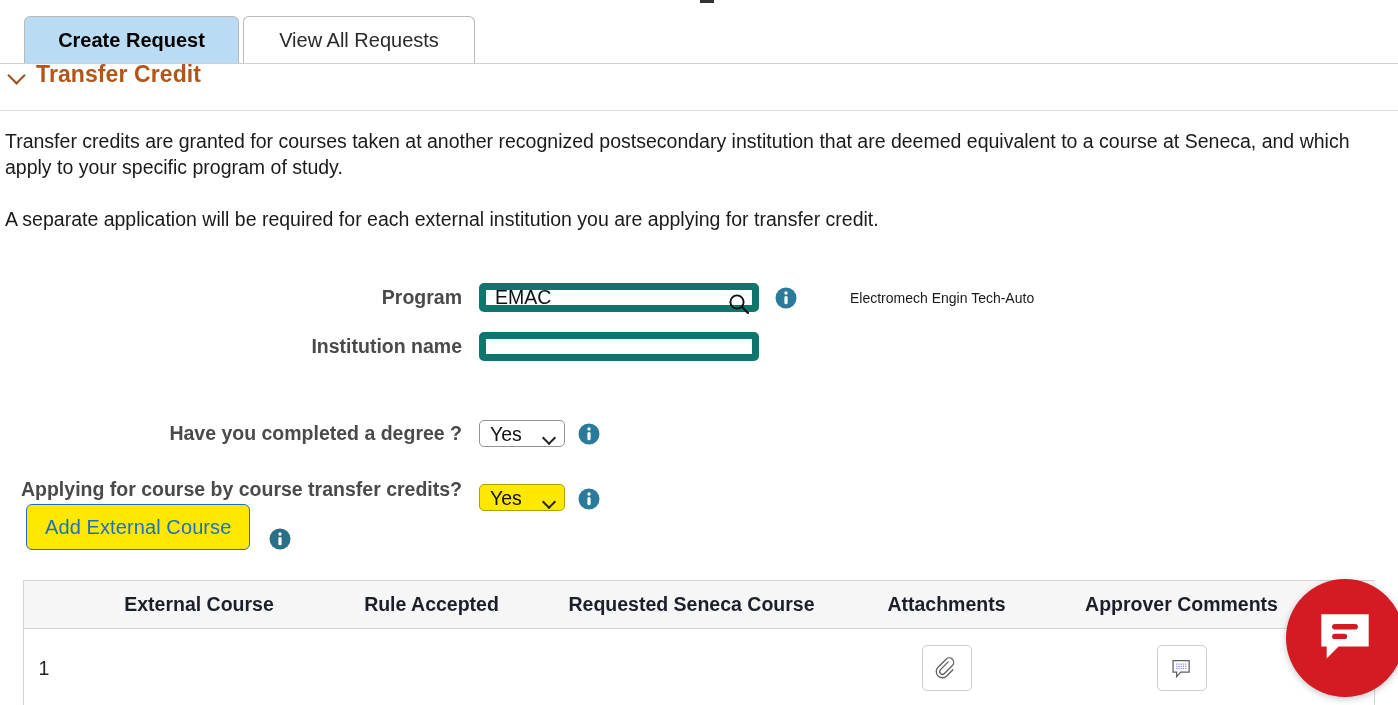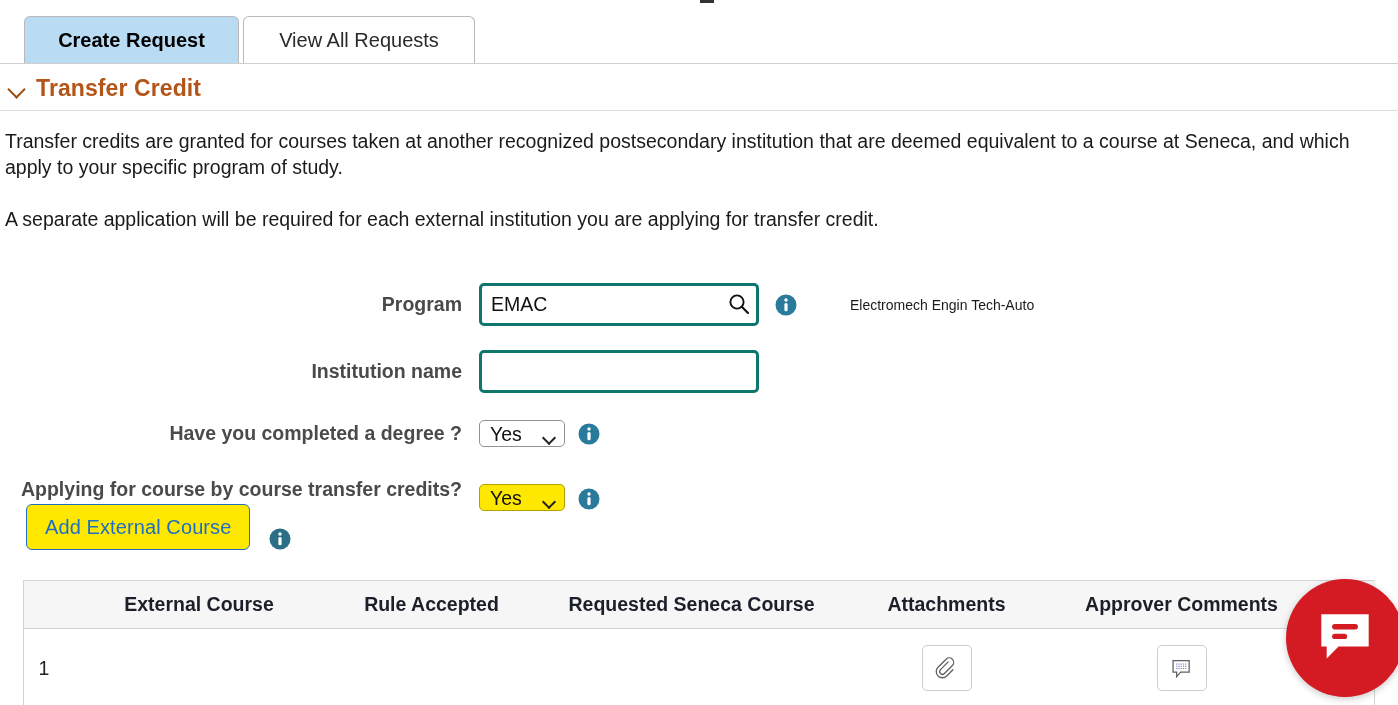--- a/index.html
+++ b/index.html
@@ -66,21 +66,21 @@
     font-weight: bold;
     z-index: 3;
   }
   #tab-create { left: 24px; width: 215px; }
   #tab-viewall { left: 243px; width: 232px; }
 
   
   .section-head {
     position: absolute;
     left: 8px;
-    top: 75px;
+    top: 61px;
     display: flex;
     align-items: center;
     gap: 10px;
     cursor: pointer;
   }
   .chevron {
     width: 18px;
     height: 18px;
     position: relative;
     flex: none;
@@ -132,22 +132,22 @@
   .flabel {
     font-size: 19.5px;
     font-weight: bold;
     color: #4a4a4a;
     text-align: right;
     line-height: 25px;
   }
 
   .txt-input {
     box-sizing: border-box;
-    height: 43px;
-    border: 3px solid #0f766e;
+    height: 29px;
+    border: 7px solid #0f766e;
     border-radius: 5px;
     background: #ffffff;
     font-size: 19.5px;
     font-family: "Liberation Sans", sans-serif;
     color: #111111;
     padding: 0 34px 0 9px;
     outline: none;
   }
 
   .lookup-wrap { position: relative; }
@@ -326,21 +326,21 @@
     <span class="info-icon" style="margin-left:16px;">
       <svg viewBox="0 0 22 22" width="22" height="22">
         <circle cx="11" cy="11" r="10.5" fill="#2a7a9b"></circle>
         <circle cx="11" cy="6" r="1.7" fill="#ffffff"></circle>
         <rect x="9.4" y="8.9" width="3.2" height="8.3" rx="1.5" fill="#ffffff"></rect>
       </svg>
     </span>
     <span style="margin-left:53px; font-size:14px; color:#1a1a1a;">Electromech Engin Tech-Auto</span>
   </div>
 
-  <div class="form-row" style="left:0px; top:350px; width:1390px; align-items:center;">
+  <div class="form-row" style="left:0px; top:332px; width:1390px; align-items:center;">
     <div class="flabel" style="width:462px;">Institution name</div>
     <input class="txt-input" style="width: 280px; margin-left: 17px; padding-right: 9px;" type="text" value="">
   </div>
 
   <div class="form-row" style="left:0px; top:420px; width:1390px; align-items:center;">
     <div class="flabel" style="width:462px;">Have you completed a degree ?</div>
     <div class="sel-wrap" style="margin-left:17px;">
       <select class="sel" style="width:86px;">
         <option>Yes</option>
         <option>No</option>

